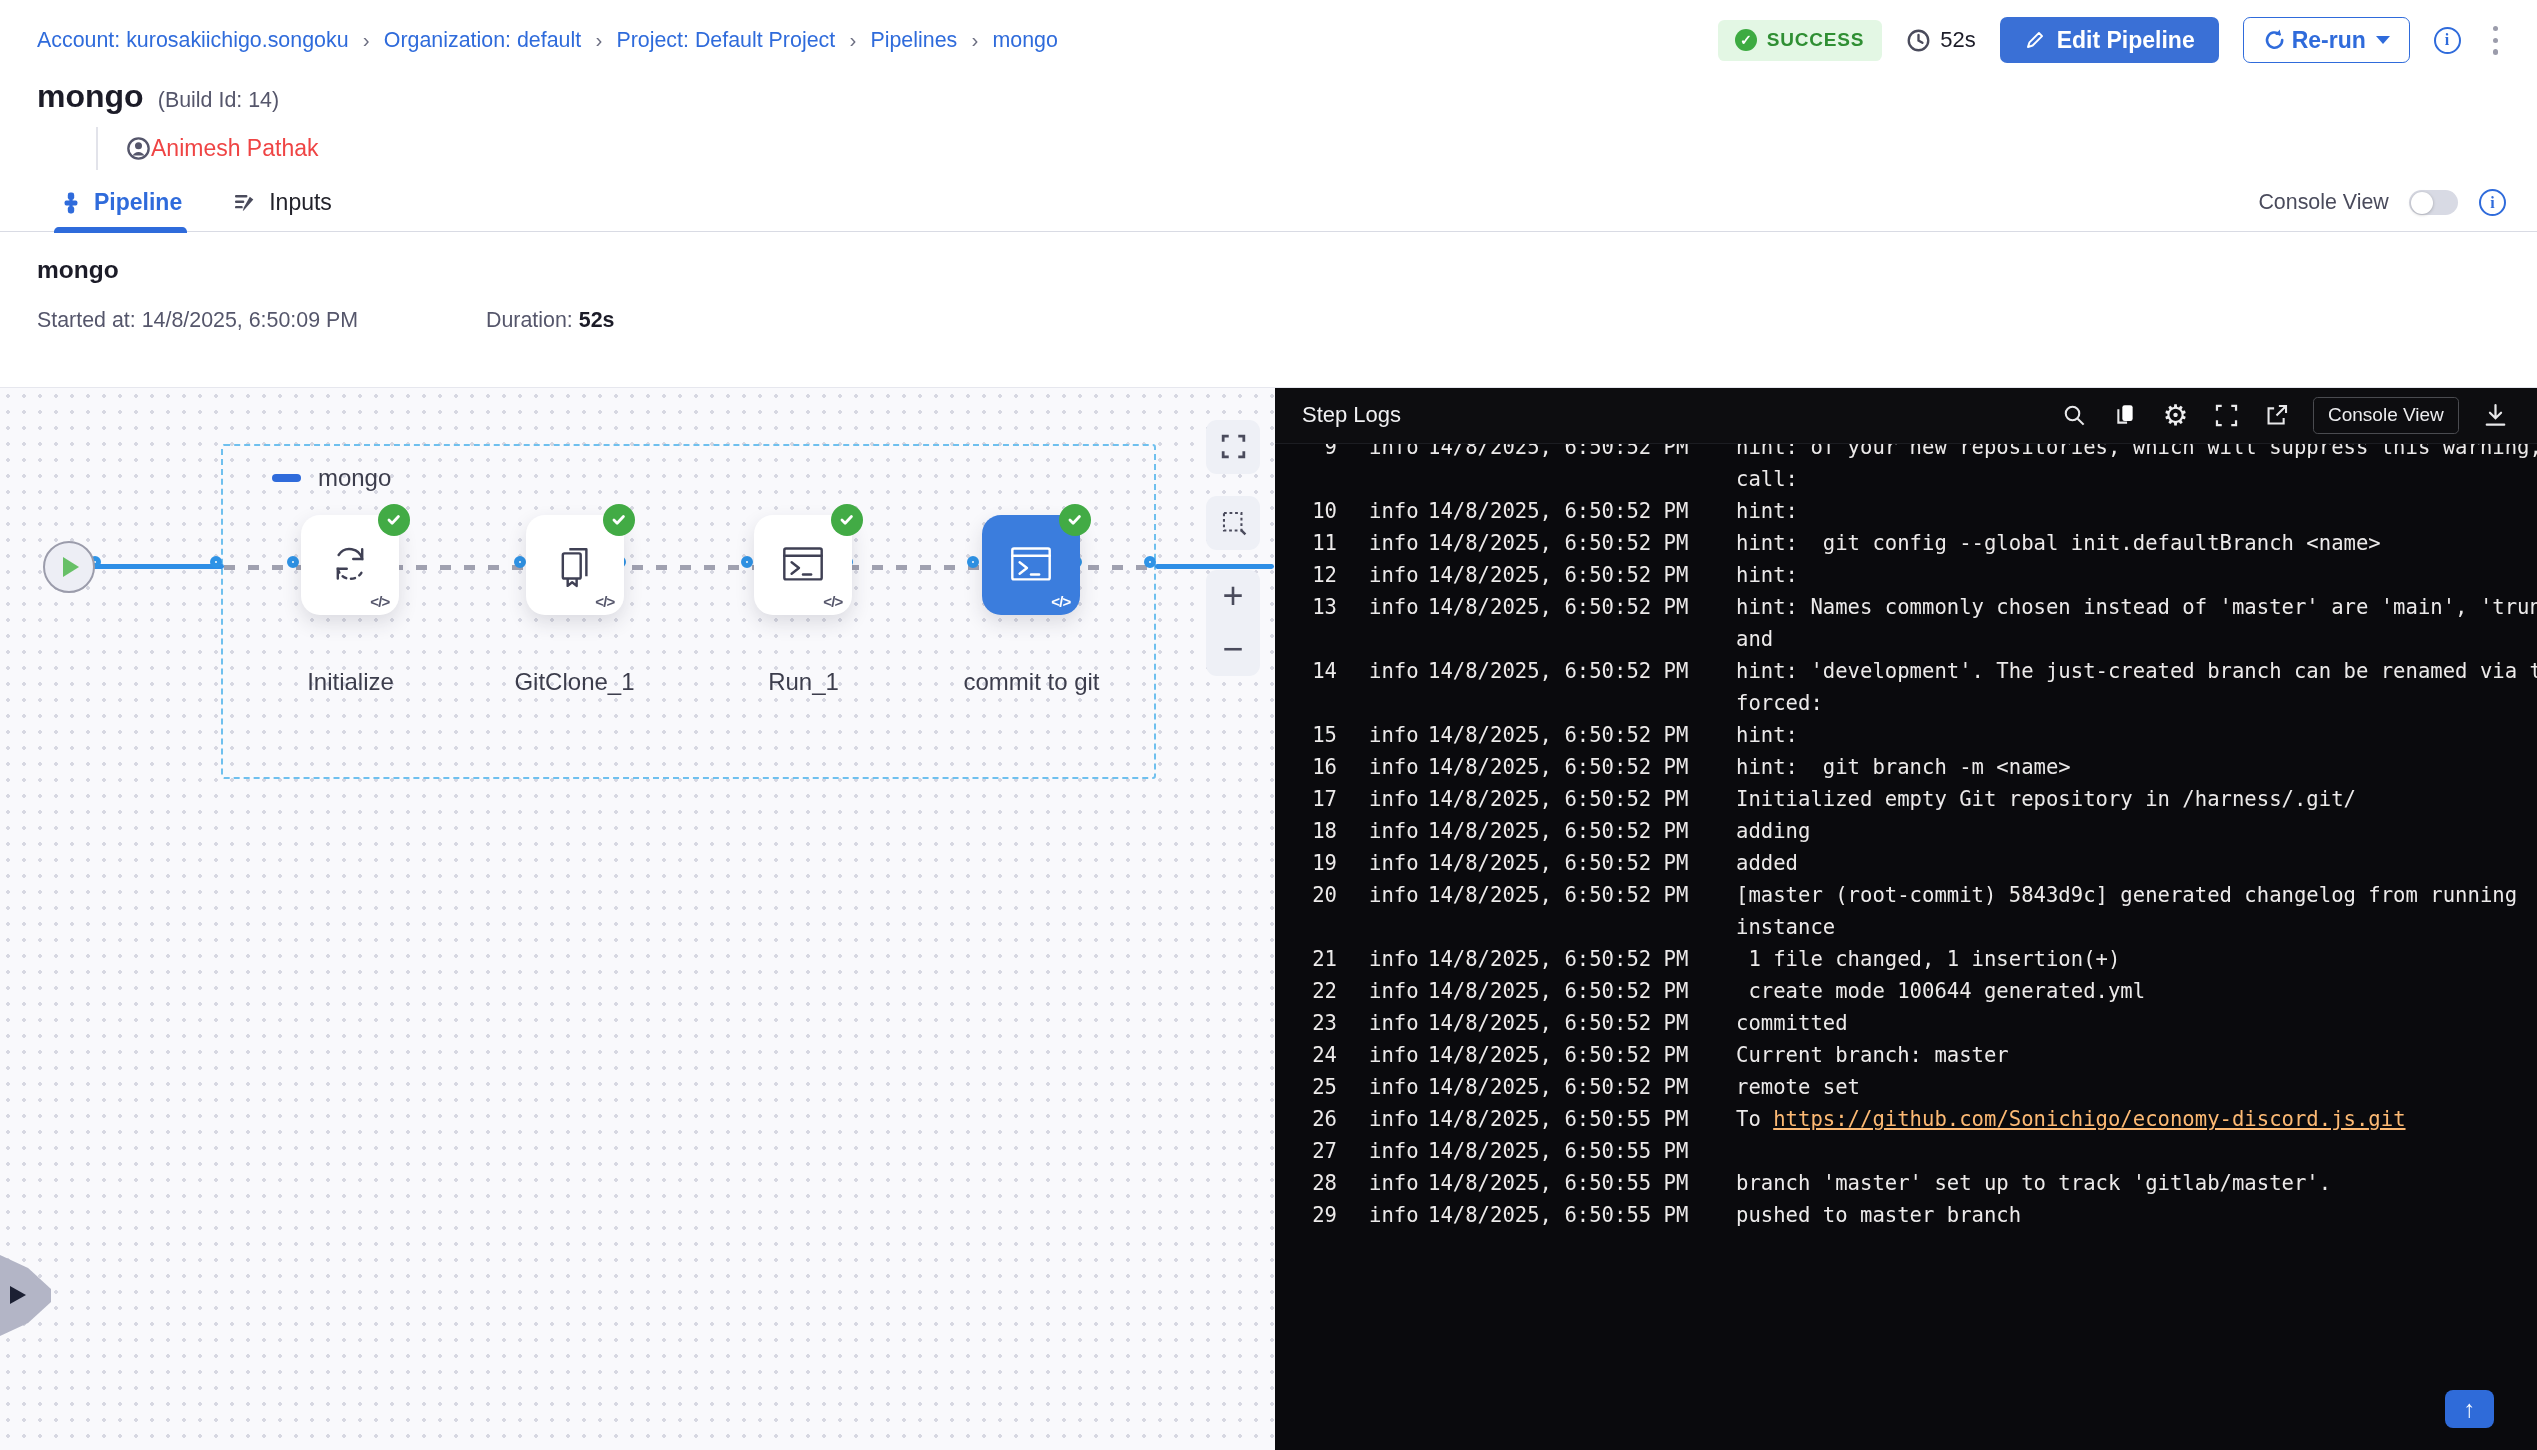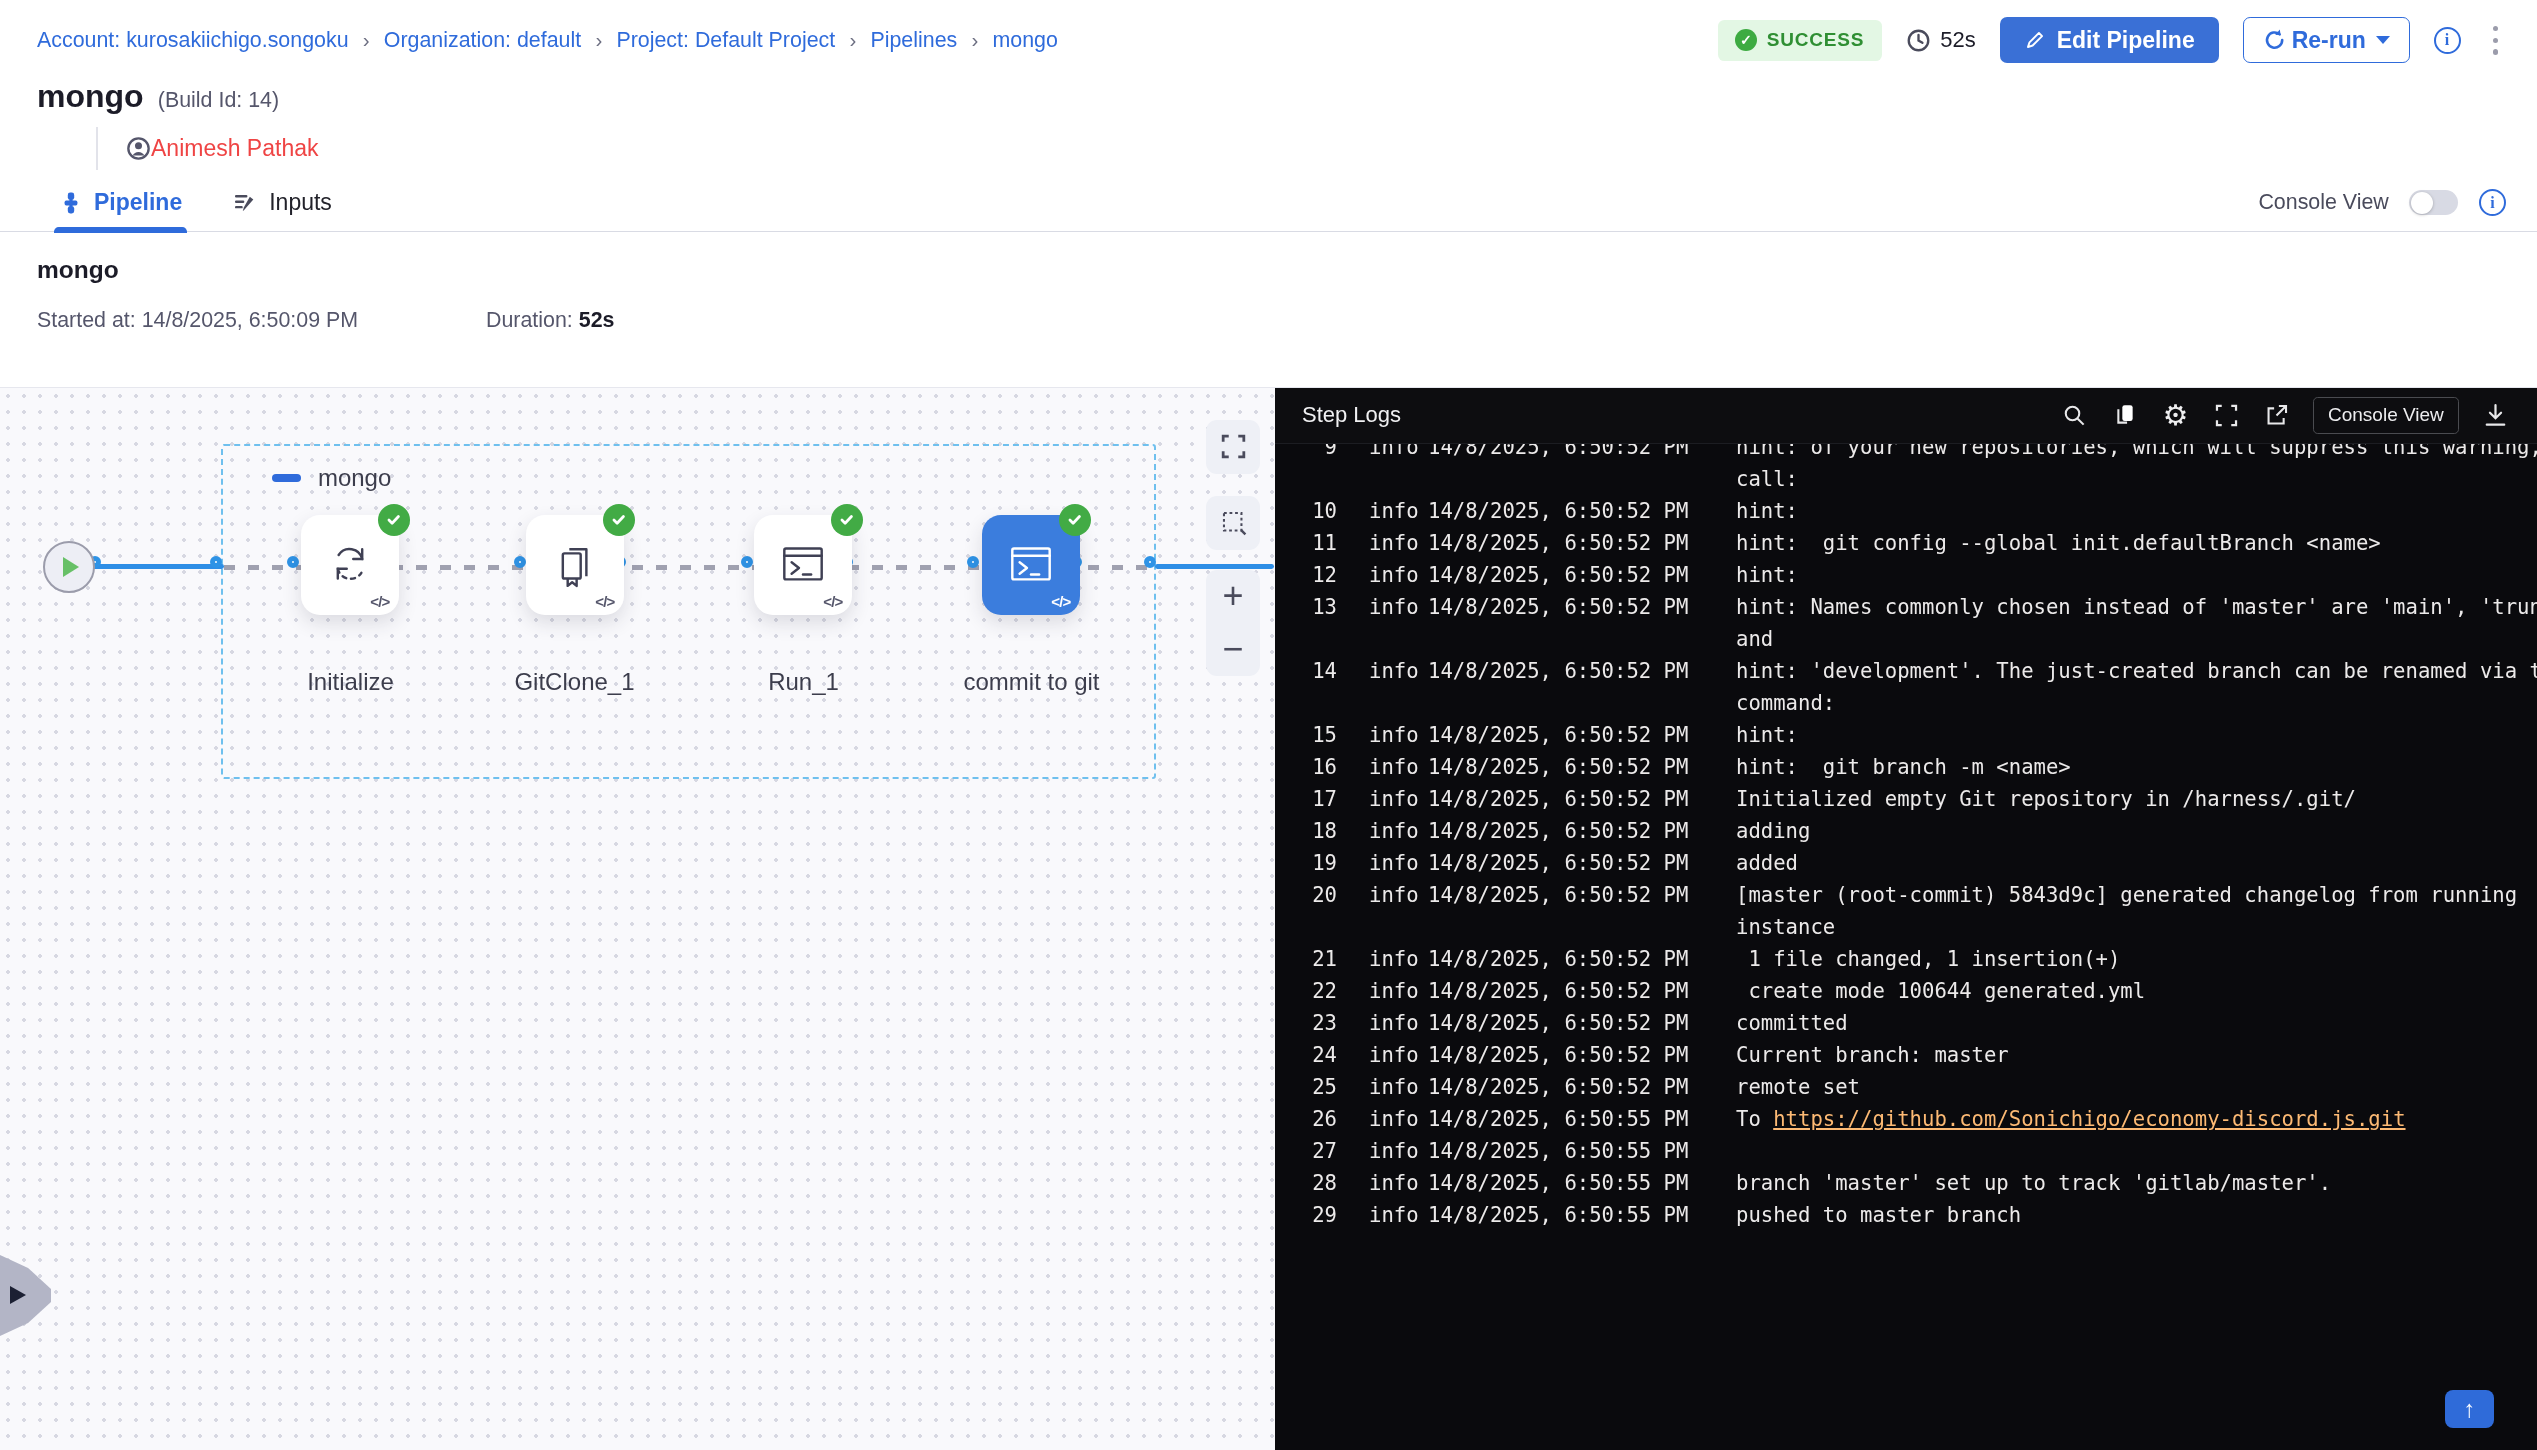--- a/index.html
+++ b/index.html
@@ -386,21 +386,21 @@
 
       <div class="log-body" id="log-body">
           <div class="log-row lr clipped"><span class="col-num">9</span><span class="col-level">info</span><span class="col-time">14/8/2025, 6:50:52 PM</span><span class="col-msg">hint: of your new repositories, which will suppress this warning,</span></div>
           <div class="log-row lr"><span class="col-num"></span><span class="col-level"></span><span class="col-time"></span><span class="col-msg">call:</span></div>
           <div class="log-row lr"><span class="col-num">10</span><span class="col-level">info</span><span class="col-time">14/8/2025, 6:50:52 PM</span><span class="col-msg">hint:</span></div>
           <div class="log-row lr"><span class="col-num">11</span><span class="col-level">info</span><span class="col-time">14/8/2025, 6:50:52 PM</span><span class="col-msg">hint:  git config --global init.defaultBranch &lt;name&gt;</span></div>
           <div class="log-row lr"><span class="col-num">12</span><span class="col-level">info</span><span class="col-time">14/8/2025, 6:50:52 PM</span><span class="col-msg">hint:</span></div>
           <div class="log-row lr"><span class="col-num">13</span><span class="col-level">info</span><span class="col-time">14/8/2025, 6:50:52 PM</span><span class="col-msg">hint: Names commonly chosen instead of 'master' are 'main', 'trunk'</span></div>
           <div class="log-row lr"><span class="col-num"></span><span class="col-level"></span><span class="col-time"></span><span class="col-msg">and</span></div>
           <div class="log-row lr"><span class="col-num">14</span><span class="col-level">info</span><span class="col-time">14/8/2025, 6:50:52 PM</span><span class="col-msg">hint: 'development'. The just-created branch can be renamed via this</span></div>
-          <div class="log-row lr"><span class="col-num"></span><span class="col-level"></span><span class="col-time"></span><span class="col-msg">command:</span></div>
+          <div class="log-row lr"><span class="col-num"></span><span class="col-level"></span><span class="col-time"></span><span class="col-msg">forced:</span></div>
           <div class="log-row lr"><span class="col-num">15</span><span class="col-level">info</span><span class="col-time">14/8/2025, 6:50:52 PM</span><span class="col-msg">hint:</span></div>
           <div class="log-row lr"><span class="col-num">16</span><span class="col-level">info</span><span class="col-time">14/8/2025, 6:50:52 PM</span><span class="col-msg">hint:  git branch -m &lt;name&gt;</span></div>
           <div class="log-row lr"><span class="col-num">17</span><span class="col-level">info</span><span class="col-time">14/8/2025, 6:50:52 PM</span><span class="col-msg">Initialized empty Git repository in /harness/.git/</span></div>
           <div class="log-row lr"><span class="col-num">18</span><span class="col-level">info</span><span class="col-time">14/8/2025, 6:50:52 PM</span><span class="col-msg">adding</span></div>
           <div class="log-row lr"><span class="col-num">19</span><span class="col-level">info</span><span class="col-time">14/8/2025, 6:50:52 PM</span><span class="col-msg">added</span></div>
           <div class="log-row lr"><span class="col-num">20</span><span class="col-level">info</span><span class="col-time">14/8/2025, 6:50:52 PM</span><span class="col-msg">[master (root-commit) 5843d9c] generated changelog from running</span></div>
           <div class="log-row lr"><span class="col-num"></span><span class="col-level"></span><span class="col-time"></span><span class="col-msg">instance</span></div>
           <div class="log-row lr"><span class="col-num">21</span><span class="col-level">info</span><span class="col-time">14/8/2025, 6:50:52 PM</span><span class="col-msg"> 1 file changed, 1 insertion(+)</span></div>
           <div class="log-row lr"><span class="col-num">22</span><span class="col-level">info</span><span class="col-time">14/8/2025, 6:50:52 PM</span><span class="col-msg"> create mode 100644 generated.yml</span></div>
           <div class="log-row lr"><span class="col-num">23</span><span class="col-level">info</span><span class="col-time">14/8/2025, 6:50:52 PM</span><span class="col-msg">committed</span></div>

